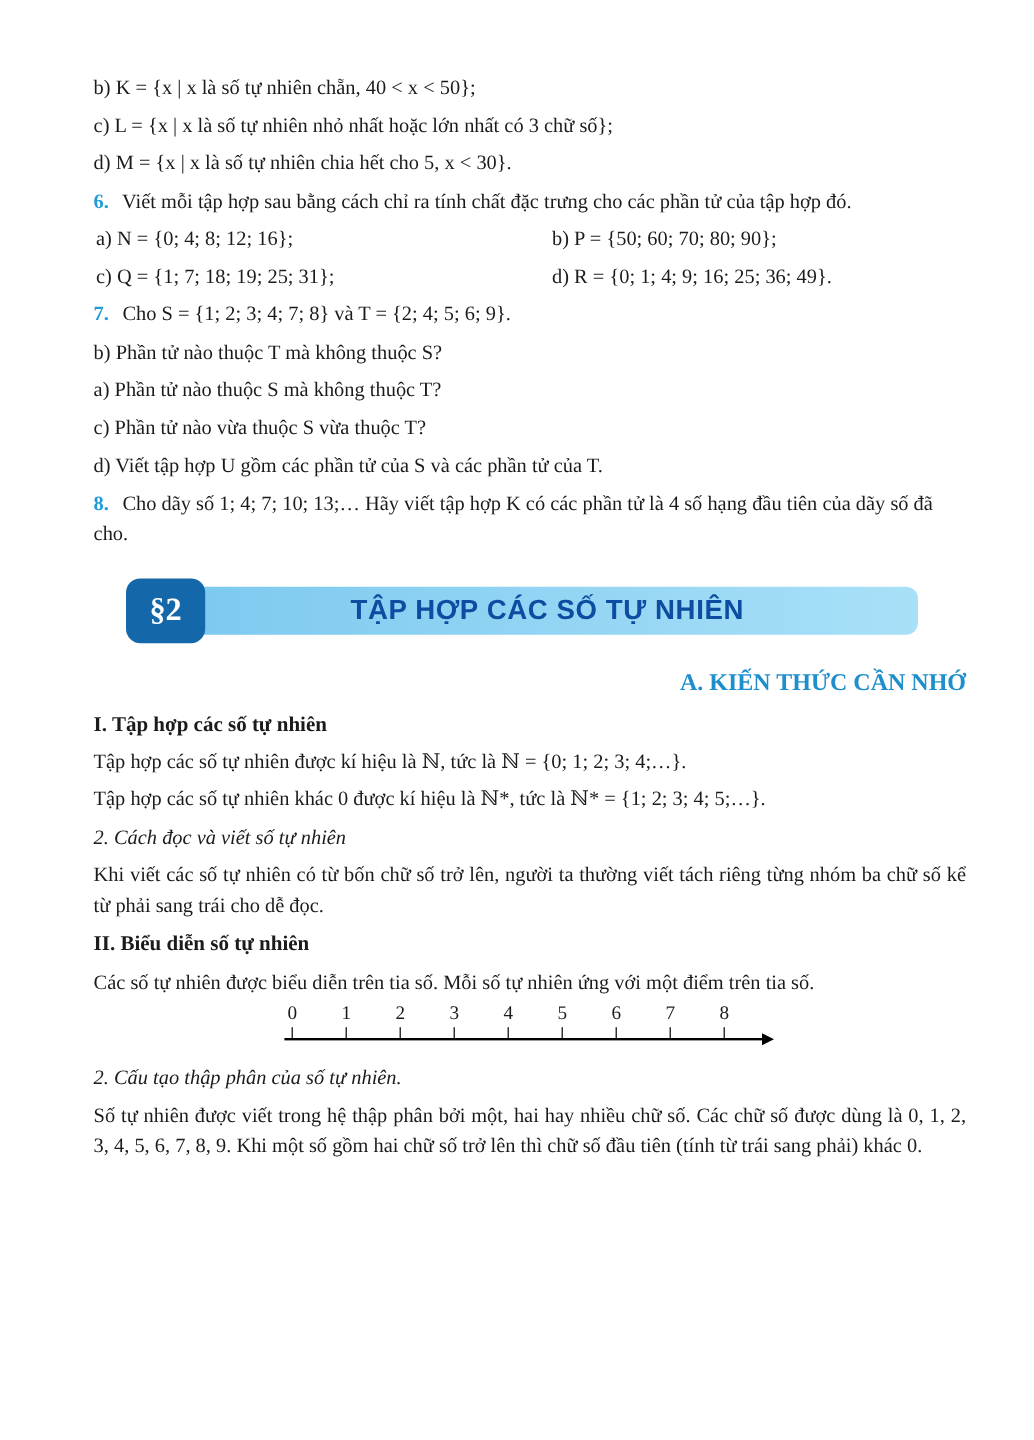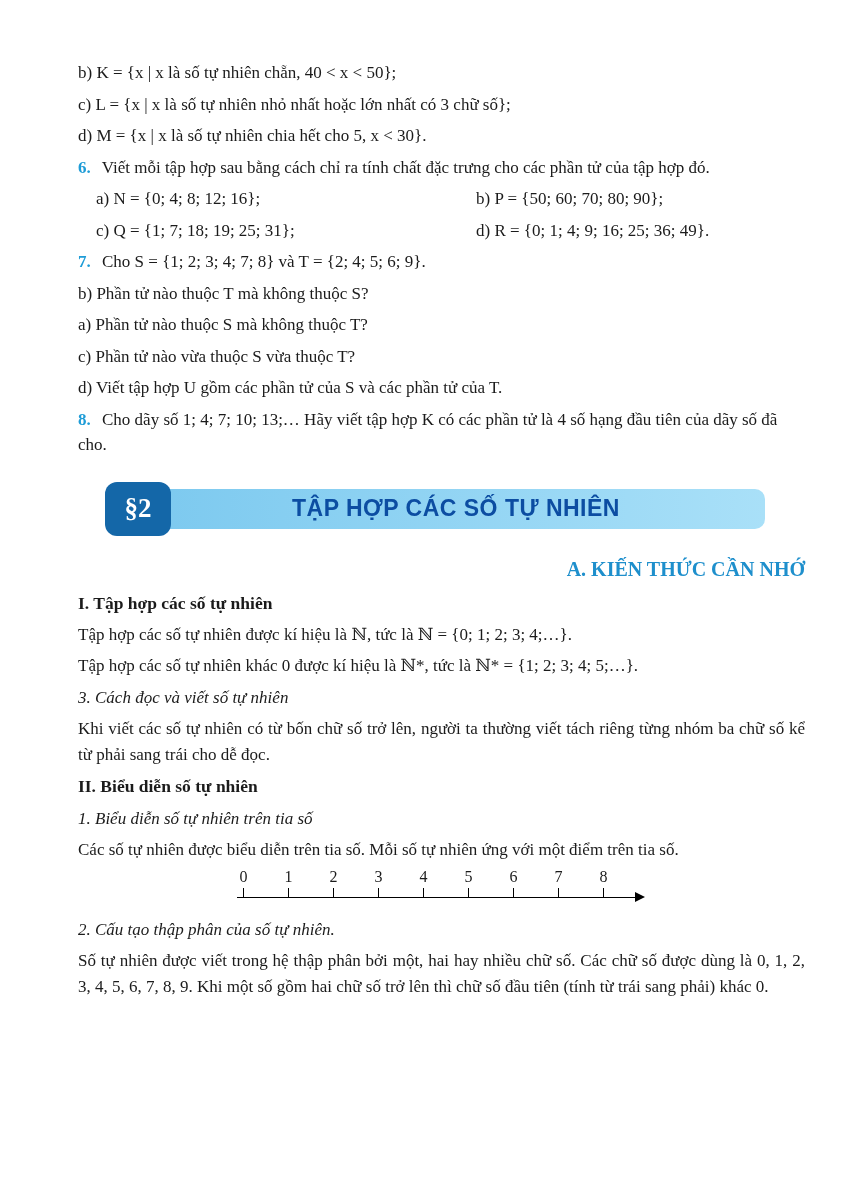--- a/index.html
+++ b/index.html
@@ -15,21 +15,21 @@
   }
   .content{padding:60px 57px 0 78px;}
   .content p{margin:0 0 6px 0;}
   .indent{margin-left:18px;}
   .exercise{margin-top:9px;}
   .exnum{color:#1e9cd7;font-weight:bold;margin-right:7px;}
   .two-col{
     display:grid;
     grid-template-columns:380px auto;
     column-gap:0;
-    margin-left:18px;
+    margin-left:2px;
   }
   .two-col p{margin:0 0 6px 0;}
   .section-header{
     position:relative;
     height:54px;
     margin:24px 40px 18px 27px;
   }
   .section-badge{
     position:absolute;left:0;top:0;z-index:2;
     width:66px;height:54px;
@@ -144,25 +144,24 @@
       <div class="section-banner">
         <span class="section-title">TẬP HỢP CÁC SỐ TỰ NHIÊN</span>
       </div>
     </div>
 
     <p class="heading-a">A. KIẾN THỨC CẦN NHỚ</p>
 
     <p class="heading-roman">I. Tập hợp các số tự nhiên</p>
     <p class="body-p">Tập hợp các số tự nhiên được kí hiệu là ℕ, tức là ℕ = {0; 1; 2; 3; 4;…}.</p>
     <p class="body-p">Tập hợp các số tự nhiên khác 0 được kí hiệu là ℕ*, tức là ℕ* = {1; 2; 3; 4; 5;…}.</p>
-    <p class="sub">3. Cách đọc và viết số tự nhiên</p>
+    <p class="sub">2. Cách đọc và viết số tự nhiên</p>
     <p class="body-p">Khi viết các số tự nhiên có từ bốn chữ số trở lên, người ta thường viết tách riêng từng nhóm ba chữ số kể từ phải sang trái cho dễ đọc.</p>
 
     <p class="heading-roman">II. Biểu diễn số tự nhiên</p>
-    <p class="sub">1. Biểu diễn số tự nhiên trên tia số</p>
     <p class="body-p">Các số tự nhiên được biểu diễn trên tia số. Mỗi số tự nhiên ứng với một điểm trên tia số.</p>
 
     <div class="numberline">
       <span class="nl-label" style="left:7px">0</span>
       <span class="nl-label" style="left:52px">1</span>
       <span class="nl-label" style="left:97px">2</span>
       <span class="nl-label" style="left:142px">3</span>
       <span class="nl-label" style="left:187px">4</span>
       <span class="nl-label" style="left:232px">5</span>
       <span class="nl-label" style="left:277px">6</span>

